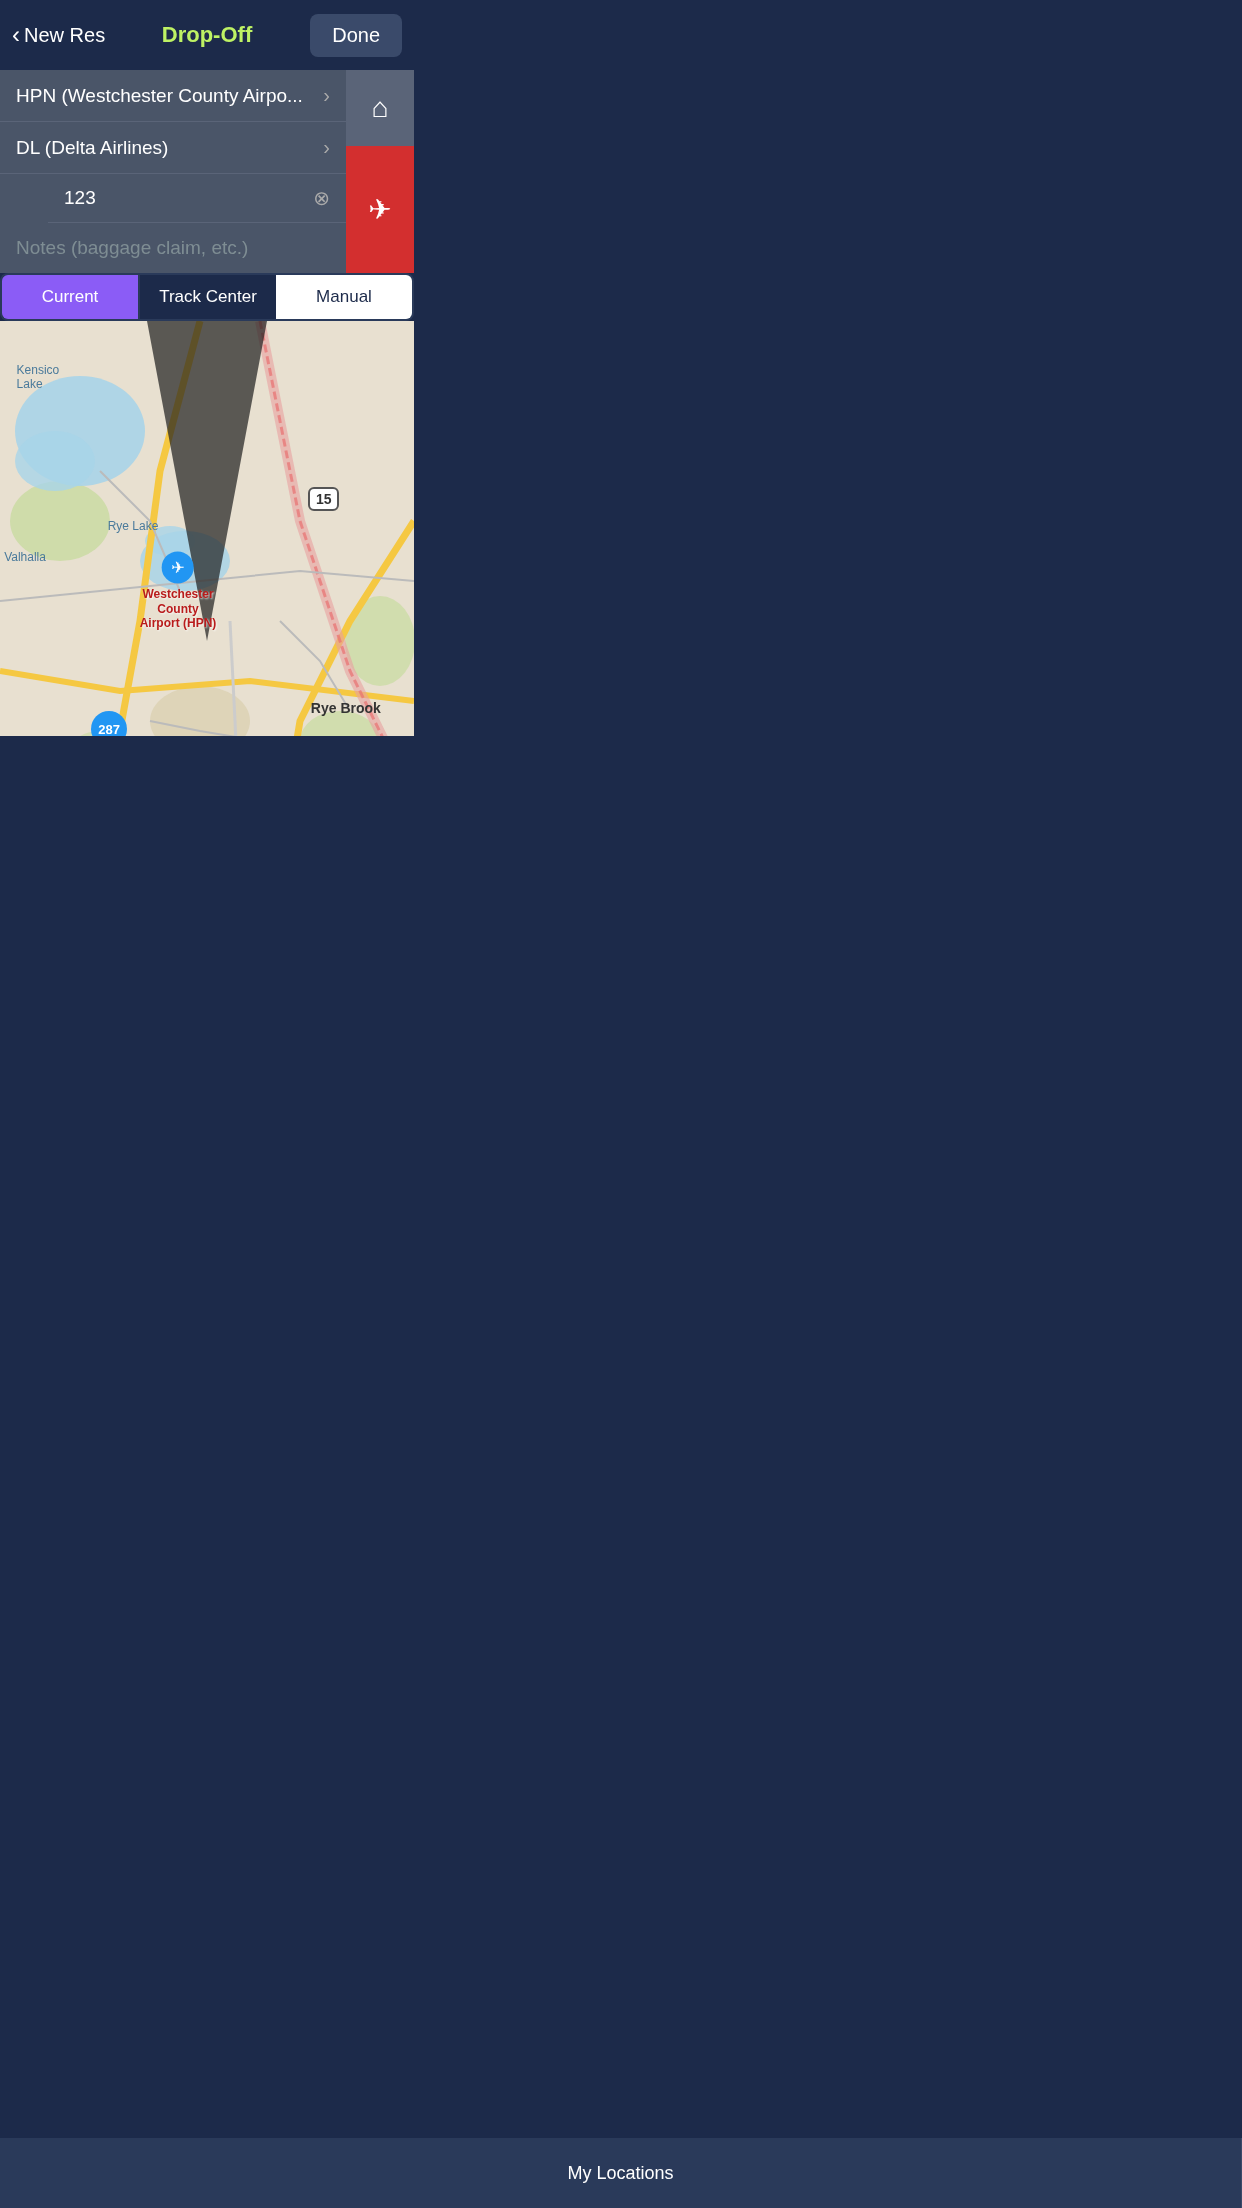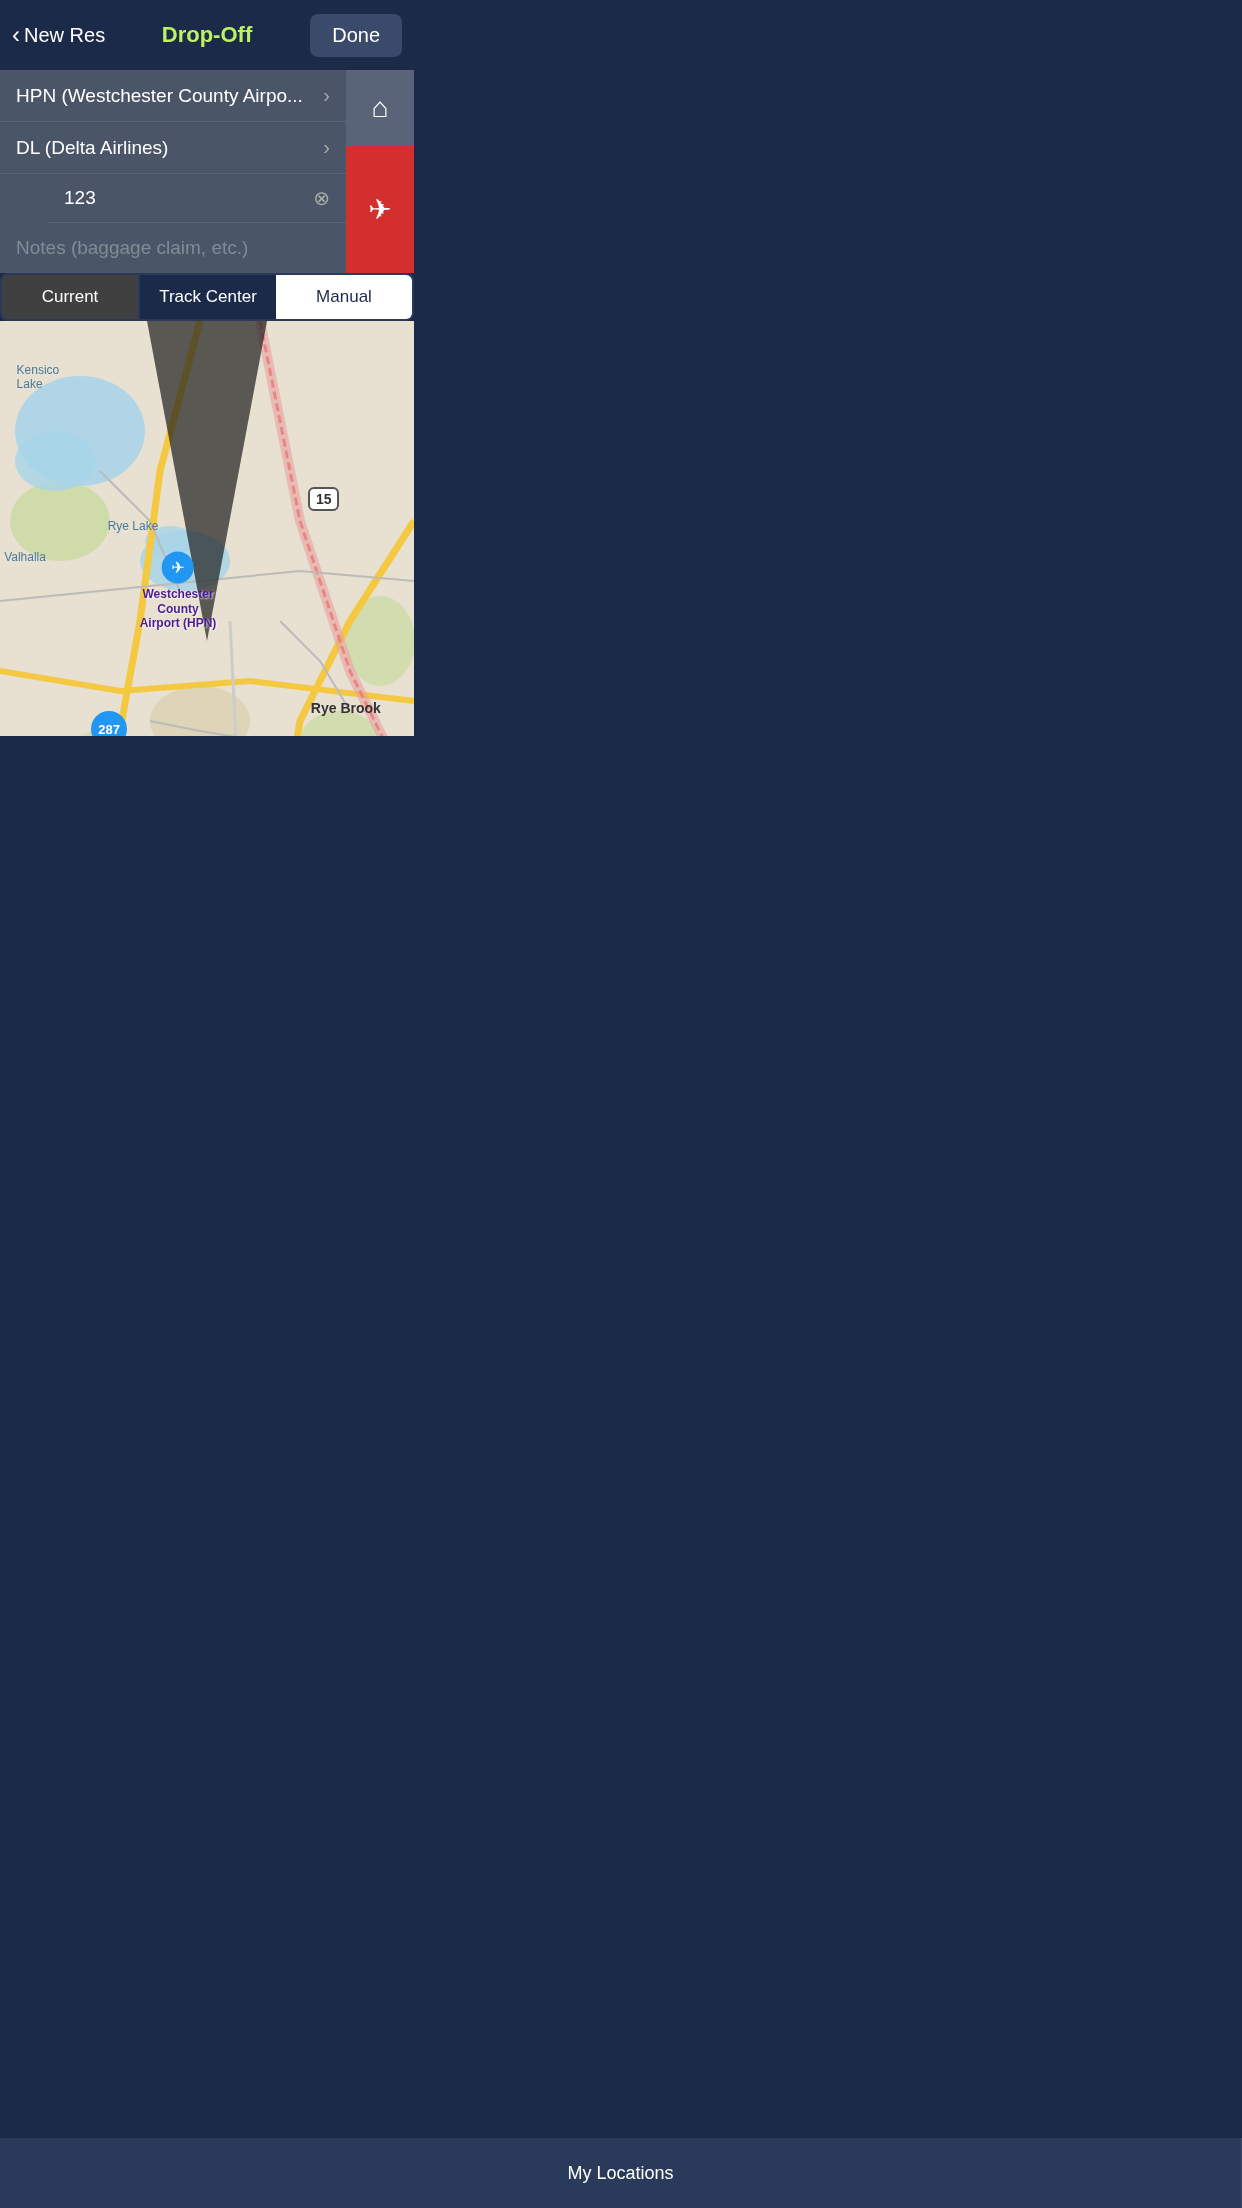--- a/index.html
+++ b/index.html
@@ -181,21 +181,21 @@
       align-items: center;
       justify-content: center;
       font-size: 17px;
       cursor: pointer;
       border: none;
       border-top: 2px solid #2a3a5a;
       border-bottom: 2px solid #2a3a5a;
     }
 
     .segment-btn.left {
-      background: #404040;
+      background: #8b5cf6;
       color: white;
       border-left: 2px solid #2a3a5a;
       border-radius: 8px 0 0 8px;
       justify-content: center;
     }
 
     .segment-btn.middle {
       background: #1c2a4a;
       color: white;
       border-left: 2px solid #2a3a5a;
@@ -254,21 +254,21 @@
       background: #2196F3;
       border-radius: 50%;
       display: flex;
       align-items: center;
       justify-content: center;
       color: white;
       font-size: 16px;
     }
 
     .airport-label {
-      color: #4c1d95;
+      color: #b91c1c;
       font-size: 12px;
       font-weight: 700;
       text-align: center;
       margin-top: 4px;
       text-shadow: 1px 1px 2px rgba(255,255,255,0.8);
       line-height: 1.2;
     }
 
     .road-badge {
       position: absolute;

